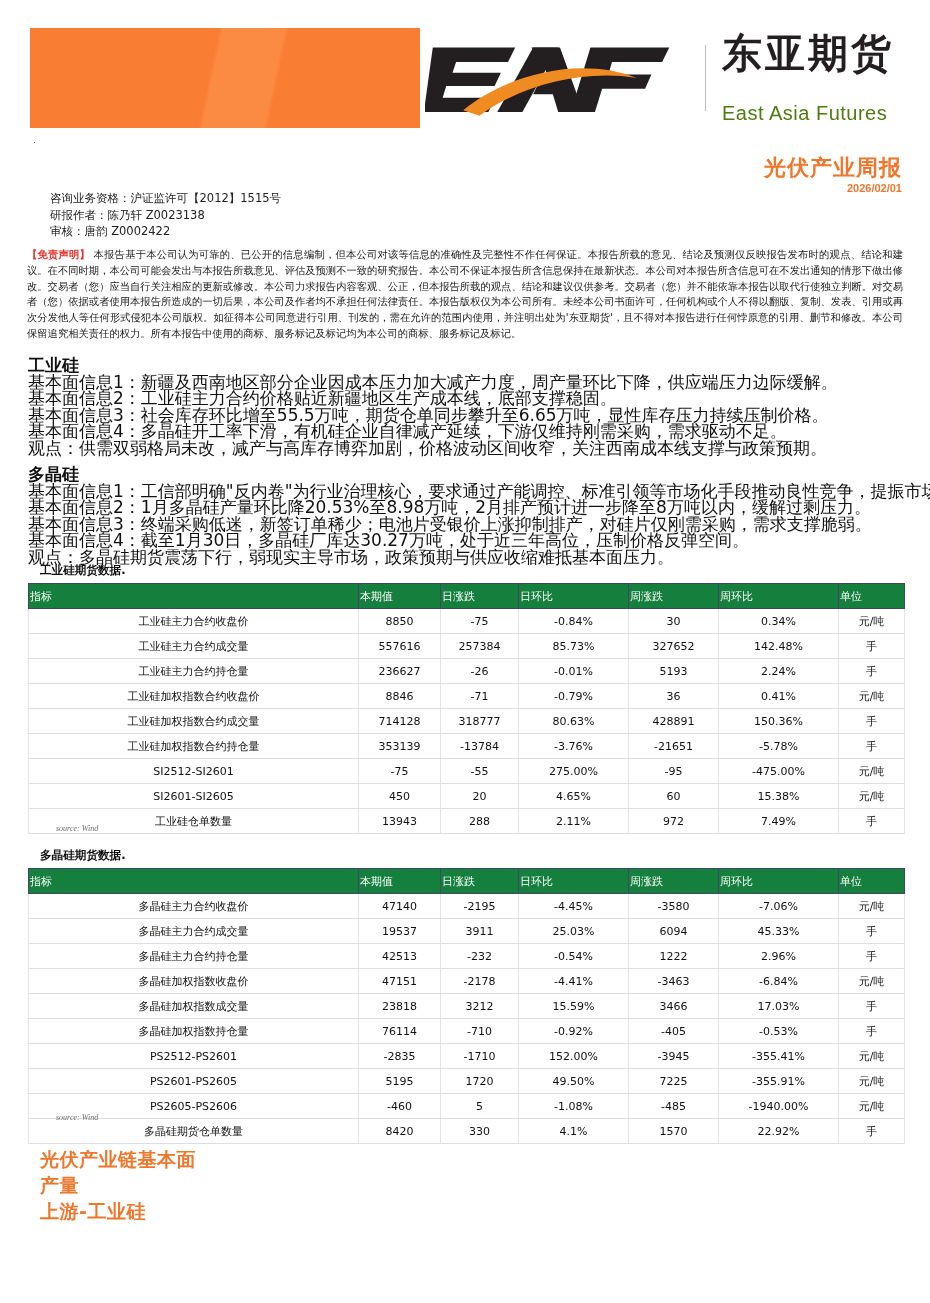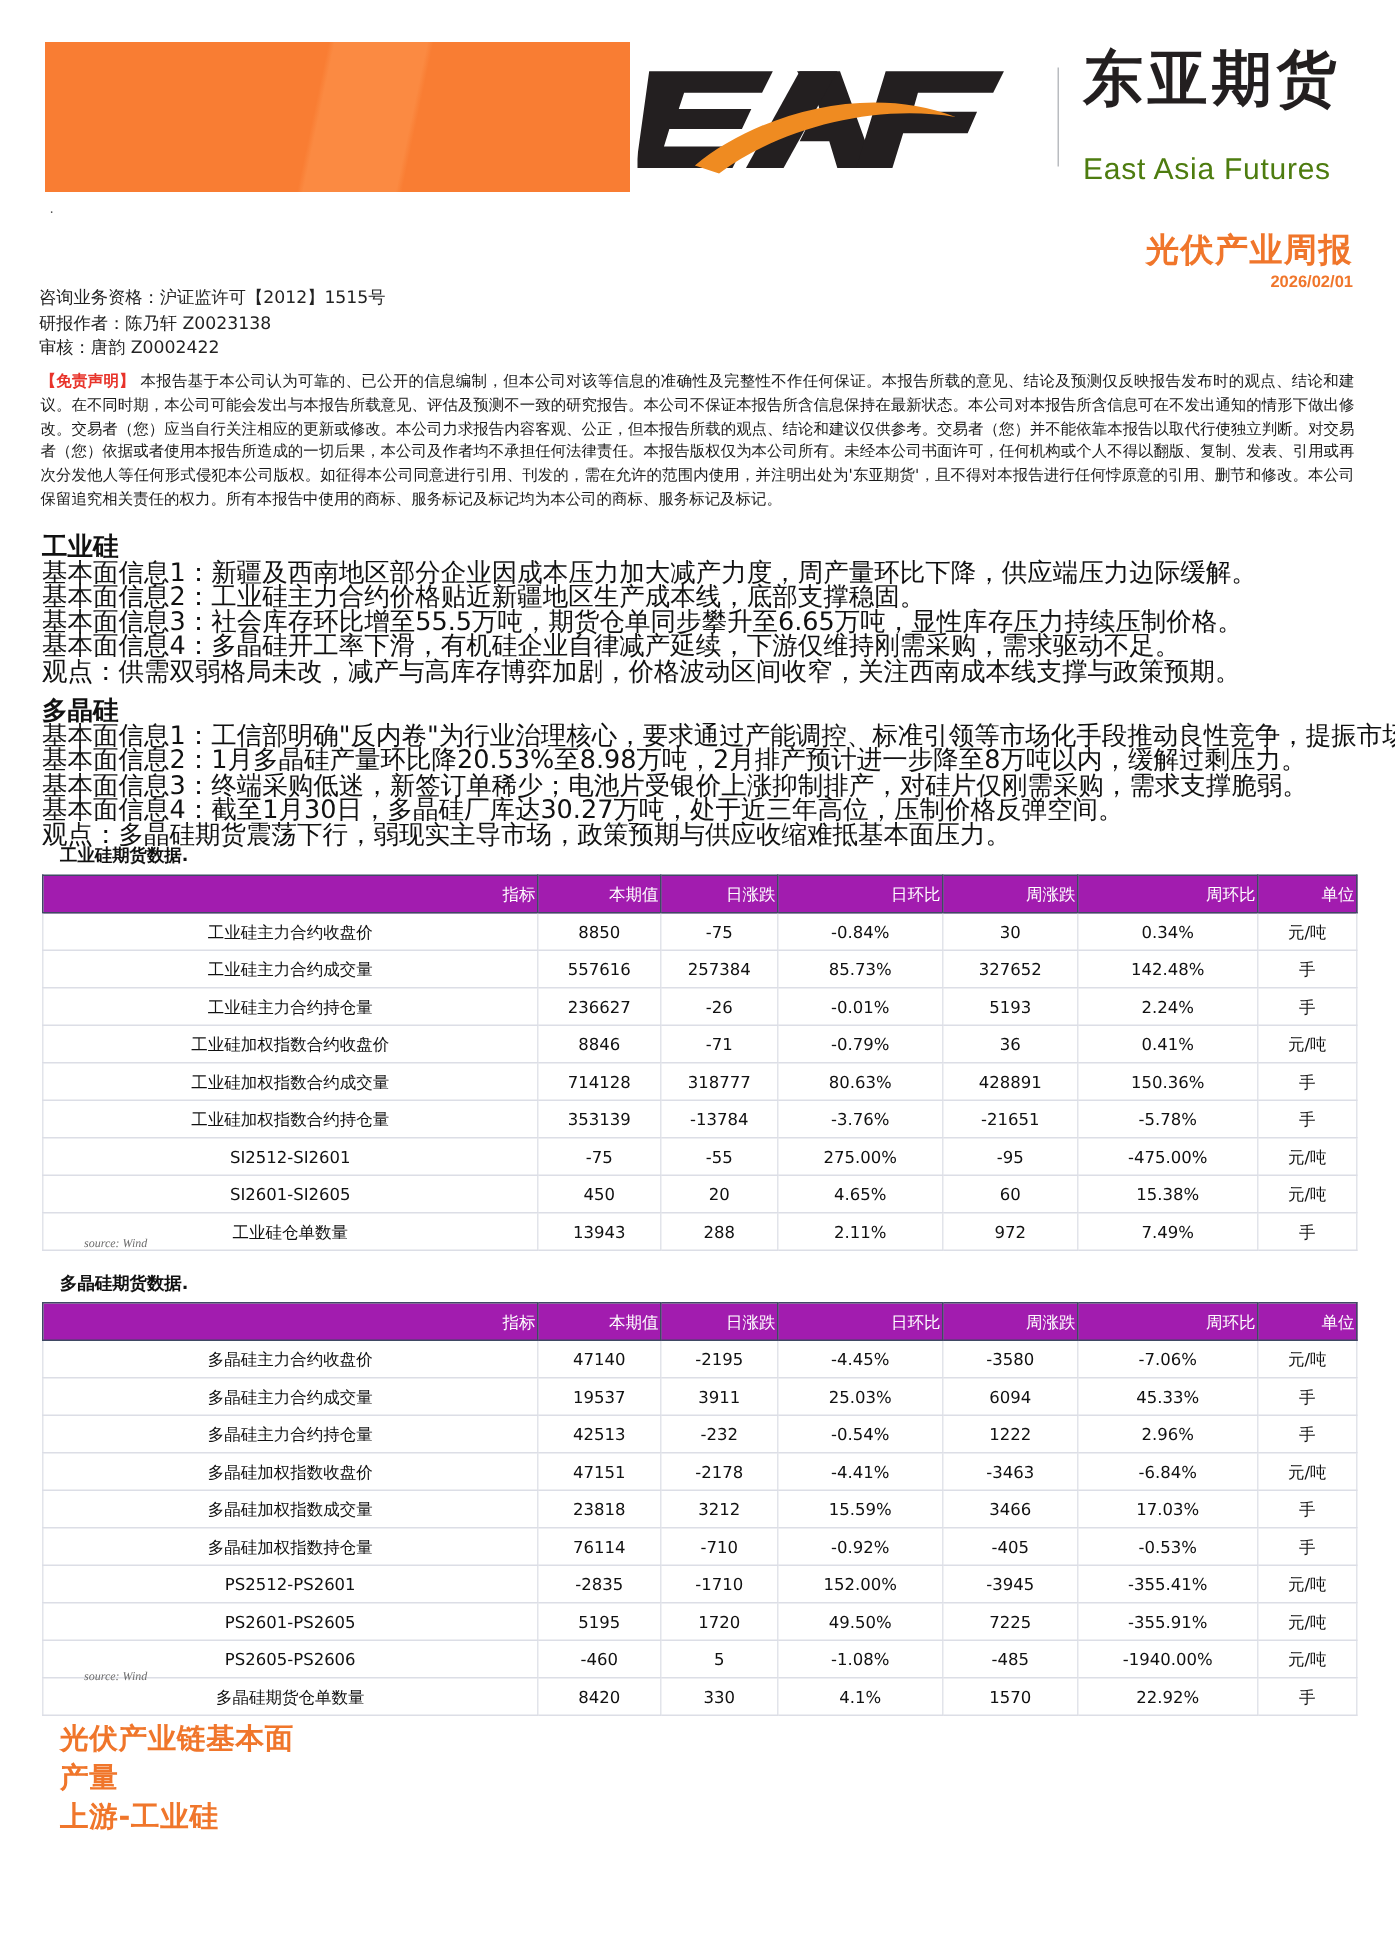--- a/index.html
+++ b/index.html
@@ -89,21 +89,21 @@
     color: #f0762b;
     font-size: 11px;
     font-weight: bold;
     margin-top: 2px;
     font-family: "Liberation Sans", sans-serif;
   }
 
   
   .meta {
     position: absolute;
-    left: 26px;
+    left: 50px;
     top: 190px;
     font-size: 11.5px;
     line-height: 16.5px;
     color: #222;
   }
 
   
   .disclaimer {
     position: absolute;
     left: 27px;
@@ -161,25 +161,25 @@
     width: 876px;
     border-collapse: collapse;
     font-size: 11px;
     table-layout: fixed;
     background: #fff;
   }
   #tbl1 { top: 583px; }
   #tbl2 { top: 868px; }
 
   table.dt th {
-    background: #a21caf;
+    background: #15803d;
     color: #ffffff;
     font-weight: normal;
     height: 22px;
-    text-align: right;
+    text-align: left;
     border: 1px solid #3f4963;
     font-size: 11px;
   }
   table.dt td {
     height: 22px;
     text-align: center;
     border: 1px solid #e2e4ea;
     border-bottom: 1px solid #dcdee6;
     color: #111;
     font-size: 11px;

